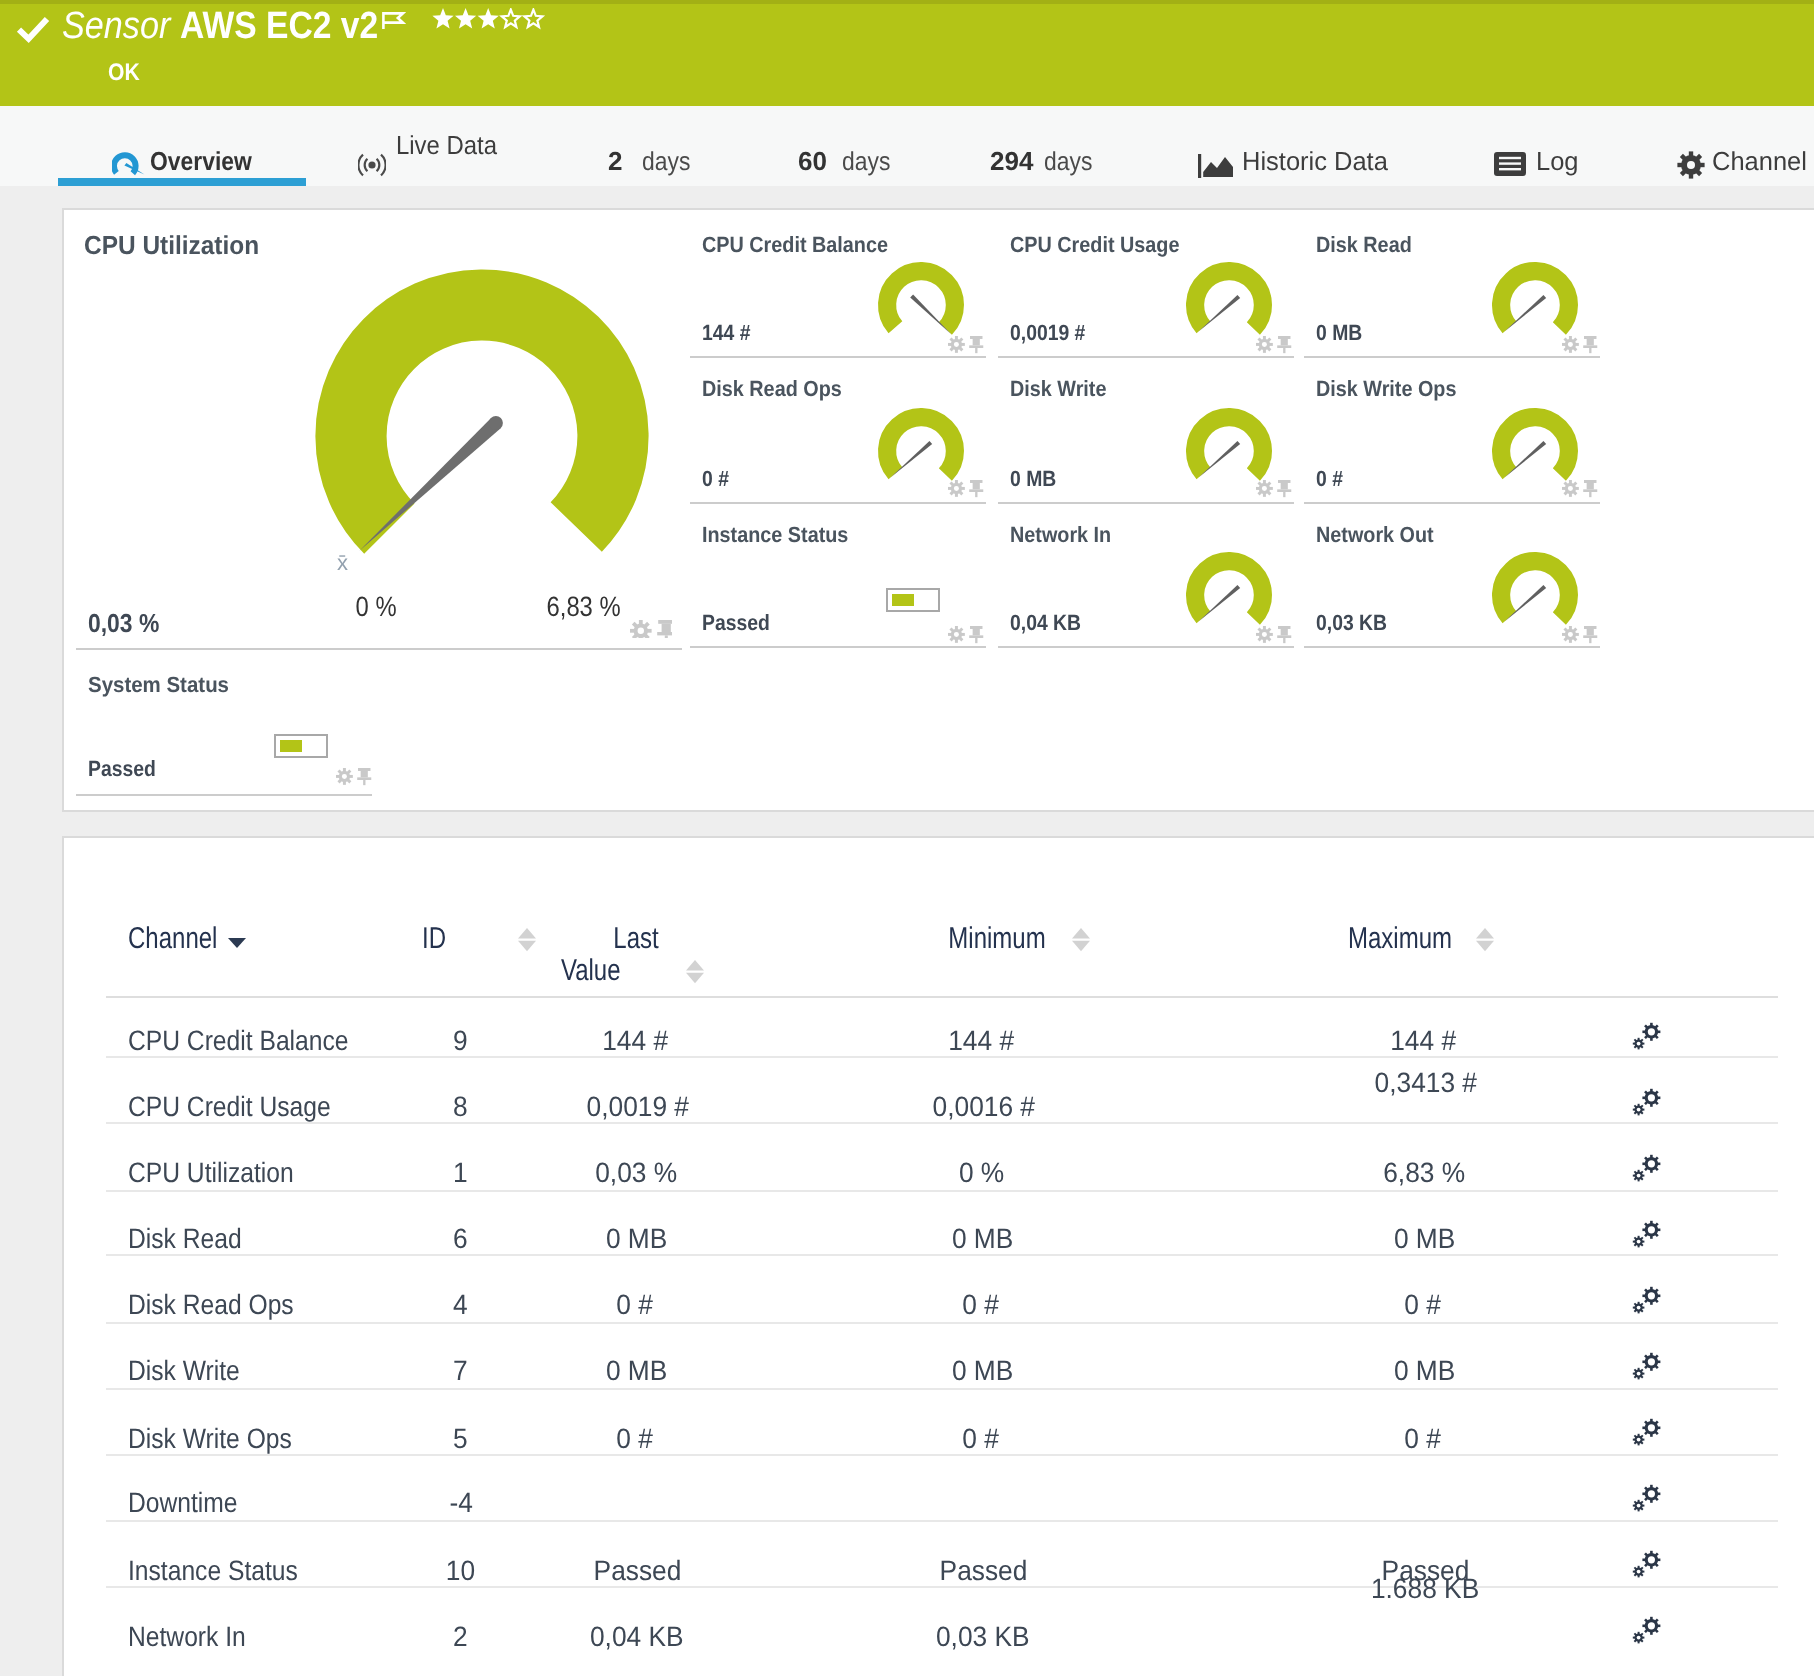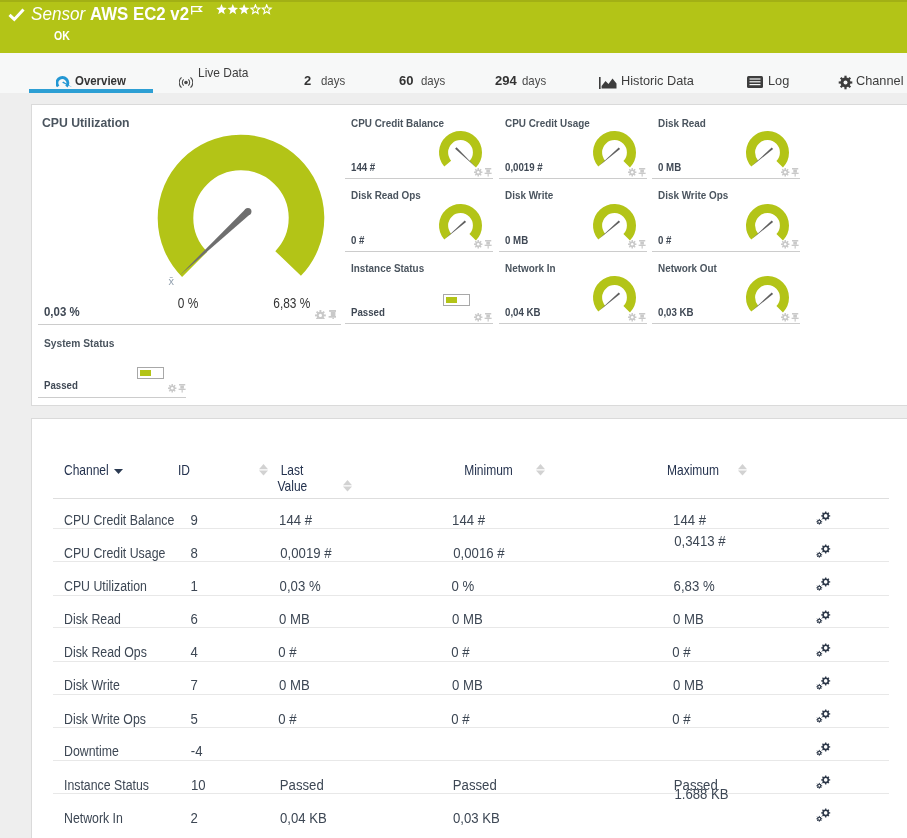--- a/index.html
+++ b/index.html
@@ -13,21 +13,21 @@
 .t{color:#4a545e;font-weight:bold;font-size:11px}
 .v{color:#3f4854;font-weight:bold;font-size:11px}
 .cell{position:absolute;width:148px;height:73px;border-bottom:1px solid #ccc}
 .cell .t{position:absolute;left:6px;top:10.5px}
 .cell .t .cx{transform:scaleX(.9)}
 .cell .v{position:absolute;left:6px;top:55px}
 .gp{position:absolute;width:21px;height:9px}
 .hl{position:absolute;background:#ccc;height:1px}
 .tabtx{position:absolute;font-size:13px;color:#3d3d3d;line-height:14px;white-space:nowrap}
 .rowtx{position:absolute;font-size:14px;color:#3d4754;line-height:15px;white-space:nowrap}
-.num{text-align:left}
+.num{text-align:center}
 .sep{position:absolute;background:#e8e8e8;height:1px;left:20.6px;width:836px}
 .hdr{position:absolute;font-size:15px;font-weight:normal;color:#24324e;line-height:15.5px;white-space:nowrap}
 .cxh{display:inline-block;transform:scaleX(.8);transform-origin:0 50%}
 .cxhr{display:inline-block;transform:scaleX(.8);transform-origin:100% 50%}
 </style>
 </head>
 <body>
 <svg width="0" height="0" style="position:absolute">
 <defs>
 <g id="sgauge">
@@ -306,21 +306,21 @@
 <div class="card" id="card2" style="top:418px;width:900px;height:600px">
 <span class="hdr" style="left:32px;top:43px"><span class="cxh">Channel</span></span>
 <svg class="abs" style="left:82px;top:50px" width="9" height="5">
       <path d="M0 0 L9 0 L4.5 5 Z" fill="#2b3a52"></path>
     </svg>
 <span class="hdr num" style="left:143px;top:43px;width:80px"><span class="cxhr">ID</span></span>
 <svg class="abs" style="left:227px;top:44.5px" width="9" height="12">
       <use href="#sort"></use>
     </svg>
 <span class="hdr num" style="left:243px;top:43px;width:80px"><span class="cxhr">Last</span></span>
-<span class="hdr num" style="left:238px;top:59px;width:80px"><span class="cxhr">Value</span></span>
+<span class="hdr num" style="left:220px;top:59px;width:80px"><span class="cxhr">Value</span></span>
 <svg class="abs" style="left:310.5px;top:60.5px" width="9" height="12">
       <use href="#sort"></use>
     </svg>
 <span class="hdr num" style="left:420px;top:43px;width:80px"><span class="cxhr">Minimum</span></span>
 <svg class="abs" style="left:504px;top:44.5px" width="9" height="12">
       <use href="#sort"></use>
     </svg>
 <span class="hdr num" style="left:622px;top:43px;width:80px"><span class="cxhr">Maximum</span></span>
 <svg class="abs" style="left:706px;top:44.5px" width="9" height="12">
       <use href="#sort"></use>

